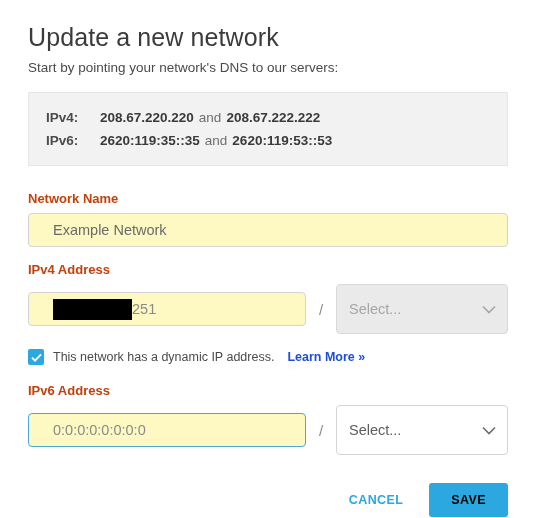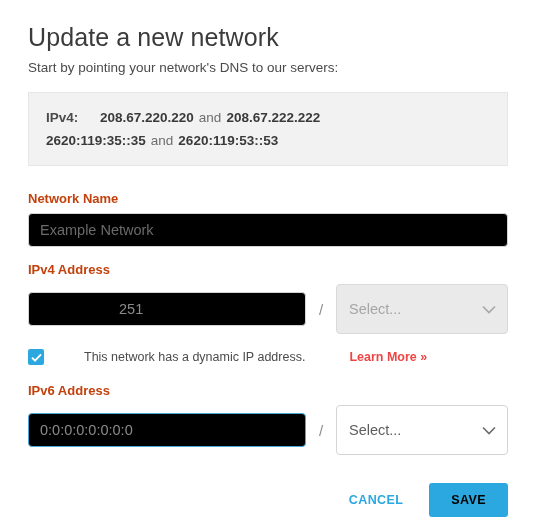--- a/index.html
+++ b/index.html
@@ -70,25 +70,25 @@
     color: #c2410c;
     margin-bottom: 6px;
     line-height: 16px;
   }
   .field-block { margin-bottom: 15px; }
   .inp {
     box-sizing: border-box;
     height: 34px;
     border: 1px solid #d4d4d4;
     border-radius: 4px;
-    background: #000000;
+    background: #fef9c3;
     font-family: "Liberation Sans", sans-serif;
     font-size: 14.5px;
     color: #6a6a6a;
-    padding: 0 11px;
+    padding: 0 24px;
     outline: none;
     display: flex;
     align-items: center;
   }
   .inp-full { width: 480px; }
   .row {
     display: flex;
     align-items: center;
   }
   .inp-addr {
@@ -137,40 +137,39 @@
     vertical-align: middle;
   }
   .redact-text {
     color: #8a8a8a;
     font-size: 14.5px;
   }
   .check-row {
     display: flex;
     align-items: center;
     margin: 12px 0 18px 0;
-    gap: 31px;
   }
   .checkbox {
     width: 16px;
     height: 16px;
     background: #2ba8e0;
     border-radius: 2px;
     flex: none;
     display: flex;
     align-items: center;
     justify-content: center;
     margin-right: 9px;
   }
   .check-label {
     font-size: 12.5px;
     color: #4b4b4b;
   }
   .learn {
     font-size: 12.5px;
-    color: #ef4444;
+    color: #1d4ed8;
     font-weight: bold;
     margin-left: 13px;
     text-decoration: none;
   }
   .actions {
     display: flex;
     align-items: center;
     justify-content: flex-end;
     margin-top: 28px;
     width: 480px;
@@ -209,20 +208,21 @@
   <p class="subtitle">Start by pointing your network's DNS to our servers:</p>
 
   <div class="dns-box">
     <div class="dns-row">
       <span class="dns-label">IPv4:</span>
       <span class="dns-val">208.67.220.220</span>
       <span class="dns-and">and</span>
       <span class="dns-val">208.67.222.222</span>
     </div>
     <div class="dns-row">
+      <span class="dns-label">IPv6:</span>
       <span class="dns-val">2620:119:35::35</span>
       <span class="dns-and">and</span>
       <span class="dns-val">2620:119:53::53</span>
     </div>
   </div>
 
   <div class="field-block">
     <div class="field-label">Network Name</div>
     <div class="inp inp-full">
       <span>Example Network</span>

